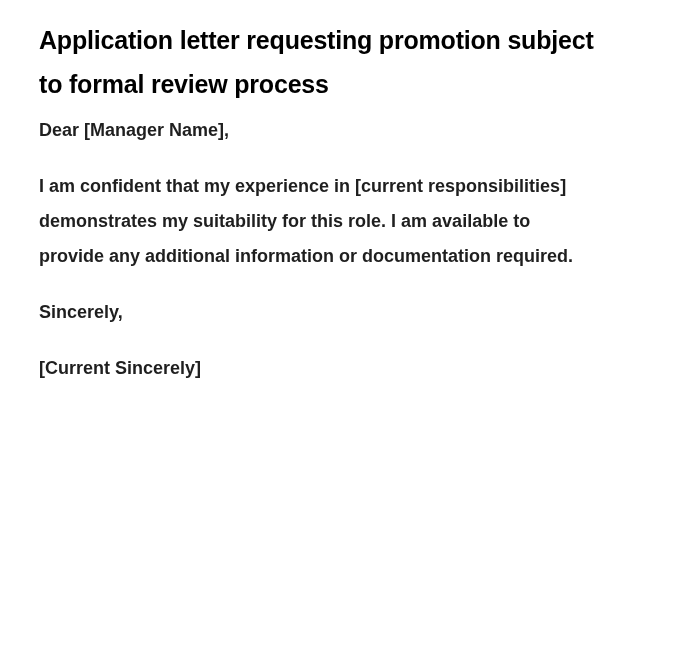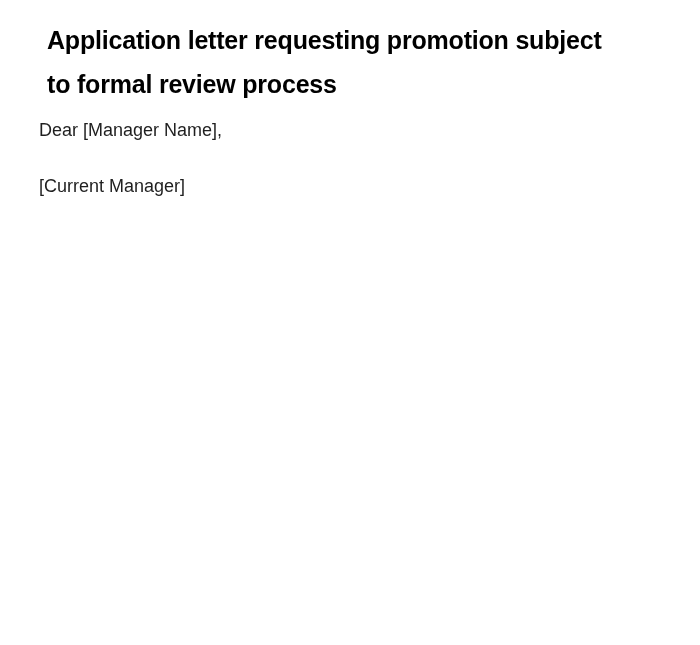--- a/index.html
+++ b/index.html
@@ -12,44 +12,48 @@
     height: 645px;
     overflow: hidden;
     font-family: "Liberation Sans", sans-serif;
   }
   .doc {
     box-sizing: border-box;
     width: 700px;
     padding: 18px 55px 0 39px;
   }
   .doc-title {
-    margin: 0 0 7px 8px;
+    margin: 0 0 7px 0;
     font-size: 25px;
     line-height: 44px;
     font-weight: 700;
     letter-spacing: -0.2px;
     color: #000000;
     white-space: pre-line;
   }
   .doc-par {
     margin: 0 0 21px 0;
     font-size: 18px;
     line-height: 35px;
-    font-weight: 400;
+    font-weight: 700;
     color: #1f1f1f;
     white-space: pre-line;
   }
 </style>
 </head>
 <body>
 
 <div class="doc">
   <h1 class="doc-title">Application letter requesting promotion subject
 to formal review process</h1>
 
   <p class="doc-par">Dear [Manager Name],</p>
 
 
+  <p class="doc-par">I am confident that my experience in [current responsibilities]
+demonstrates my suitability for this role. I am available to
+provide any additional information or documentation required.</p>
+
+  <p class="doc-par">Sincerely,</p>
 
 
-
-  <p class="doc-par">[Current Manager]</p>
+  <p class="doc-par">[Current Sincerely]</p>
 </div>
 
 </body></html>

